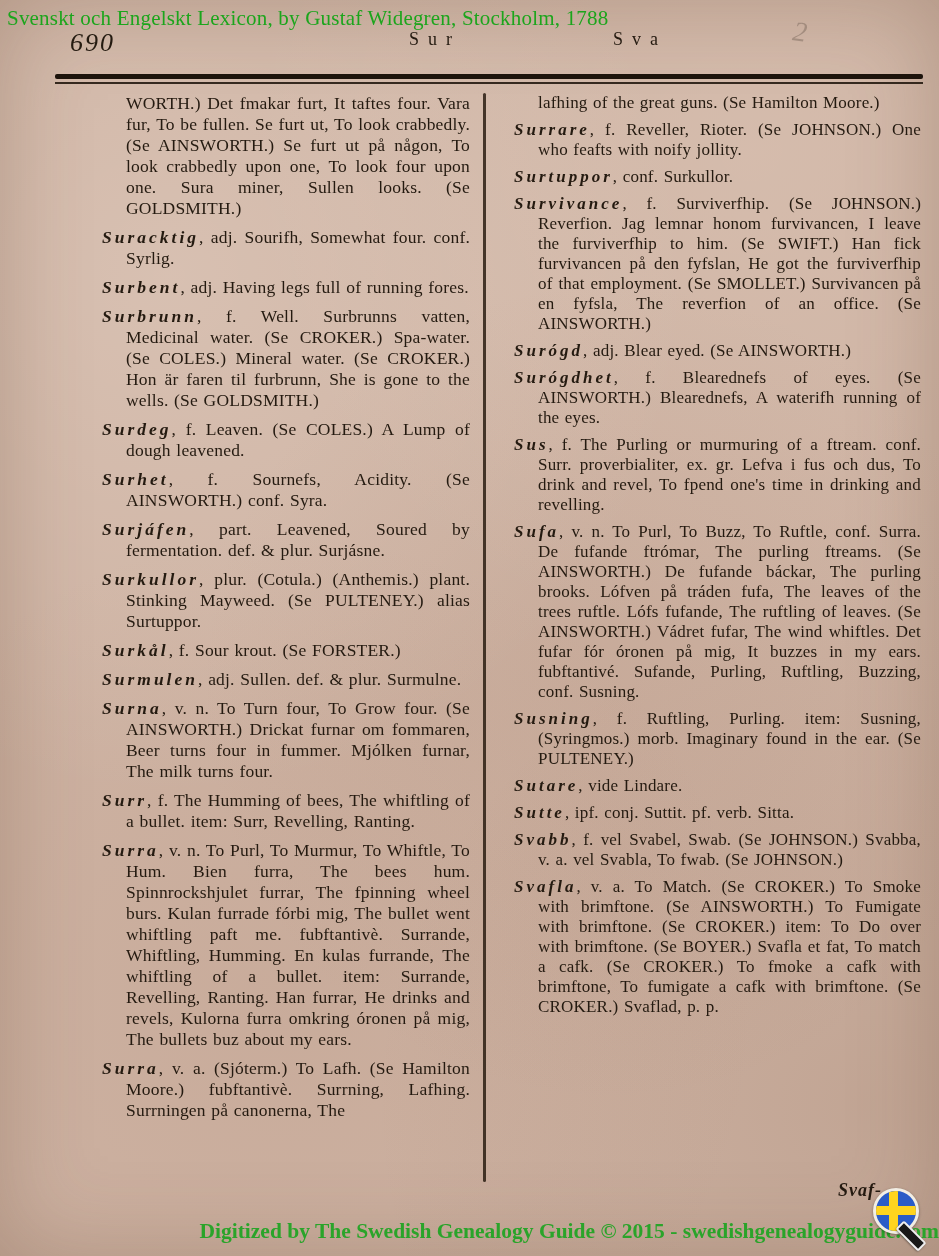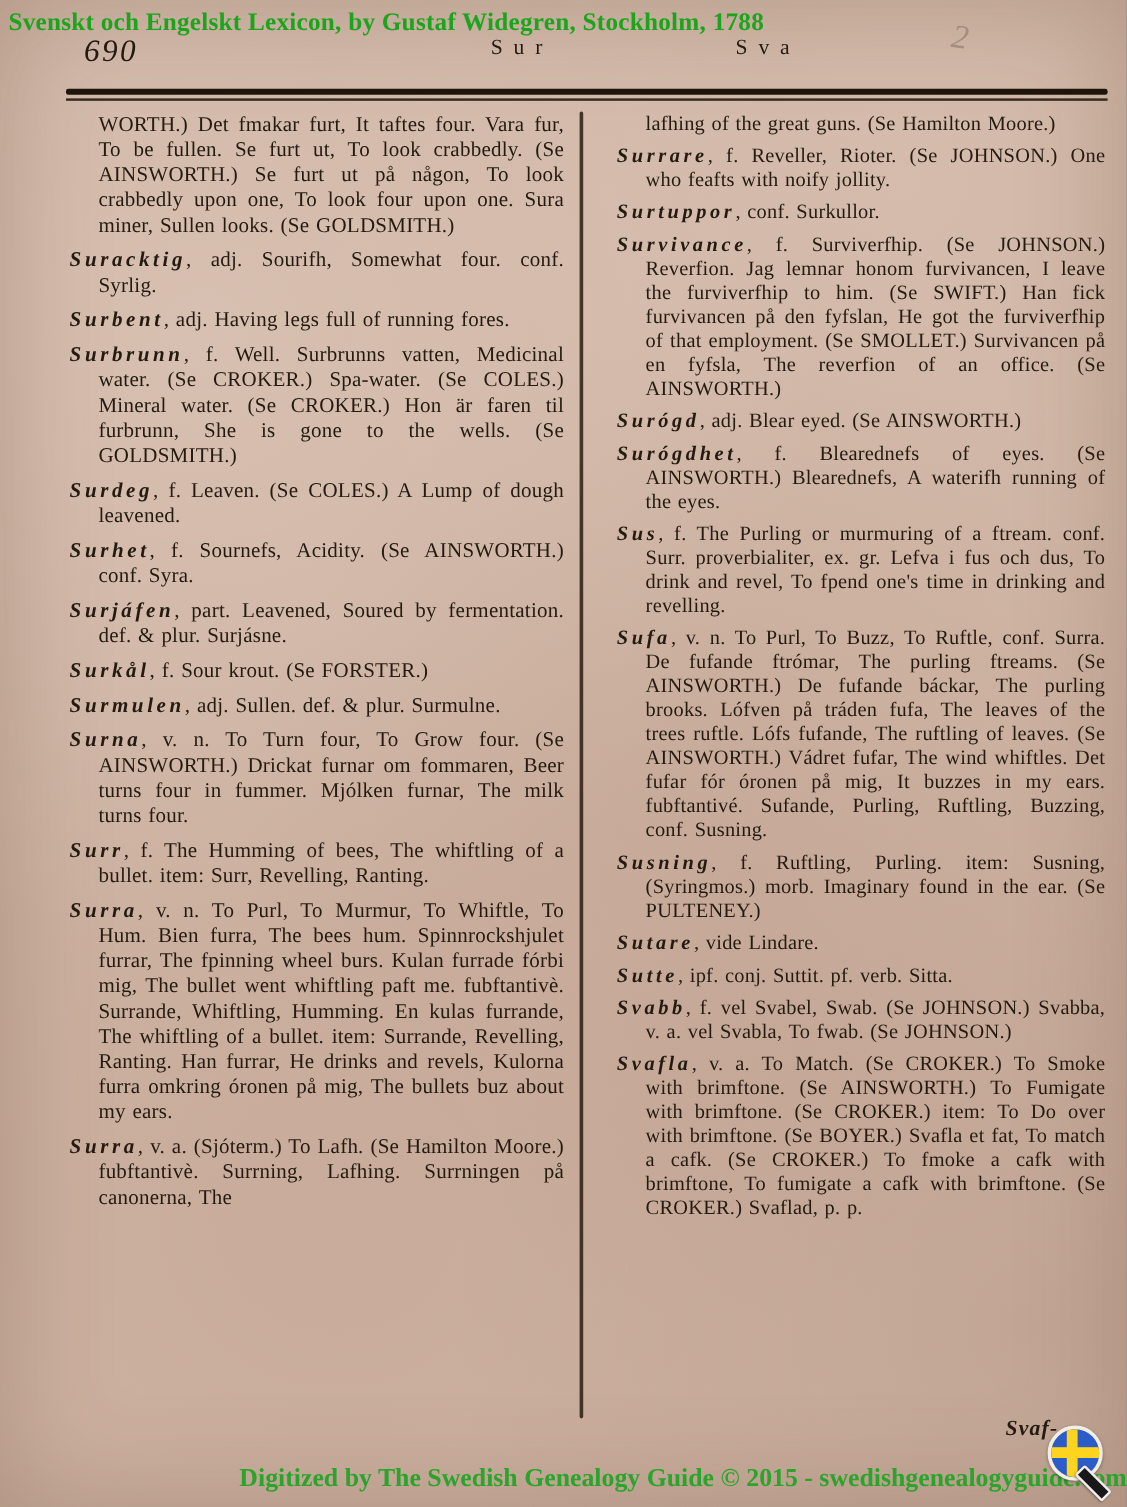--- a/index.html
+++ b/index.html
@@ -14,21 +14,21 @@
       radial-gradient(circle at 18% 22%, rgba(255,244,235,0.20), transparent 42%),
       radial-gradient(circle at 80% 12%, rgba(255,240,228,0.14), transparent 38%),
       radial-gradient(circle at 65% 55%, rgba(140,96,74,0.10), transparent 45%),
       radial-gradient(circle at 30% 80%, rgba(150,104,80,0.10), transparent 40%),
       radial-gradient(circle at 92% 88%, rgba(120,82,60,0.14), transparent 35%);
     box-shadow:inset 0 0 90px rgba(92,60,40,0.28);
     color:var(--ink,#241a10);
   }
   .ocr-header{
     position:absolute;top:6px;left:7px;
-    font-size:21px;font-weight:bold;
+    font-size:21px;font-weight:normal;
     color:var(--header-green,#1ca51c);
     letter-spacing:0.2px;white-space:nowrap;
   }
   .page-num{
     position:absolute;top:28px;left:70px;
     font-size:26px;font-style:italic;letter-spacing:2px;
   }
   .running-head{
     position:absolute;top:29px;
     font-size:18px;font-weight:normal;letter-spacing:9px;margin-left:21px;
@@ -51,21 +51,21 @@
   .divider{width:3px;background:var(--divider,#2a1d12);margin-left:13px;opacity:0.85;border-radius:2px;}
   .col-right{flex:1;margin-left:28px;}
   .entry{
     margin:0;
     text-align:justify;
     text-align-last:left;
     padding-left:24px;text-indent:-24px;
     letter-spacing:0.2px;
     word-spacing:1px;
   }
-  .col-left .entry{font-size:17.5px;line-height:21px;margin-bottom:8px;}
+  .col-left .entry{font-size:17.5px;line-height:21px;margin-bottom:8px;margin-left:44px;}
   .col-right .entry{font-size:17px;line-height:20px;margin-bottom:7px;}
   .entry.cont{text-indent:0;}
   .head{font-style:italic;font-weight:bold;letter-spacing:3px;}
   .catchword{
     position:absolute;top:1180px;left:838px;
     font-size:18px;font-style:italic;font-weight:bold;letter-spacing:1px;
   }
   .ocr-footer{
     position:absolute;bottom:12px;left:0;width:100%;
     text-align:right;font-size:21.5px;font-weight:bold;
@@ -109,20 +109,21 @@
 
   <div class="cols">
     <div class="col-left" id="col-left">
         <p class="entry cont"><span>WORTH.) Det fmakar furt, It taftes four. Vara fur, To be fullen. Se furt ut, To look crabbedly. (Se AINSWORTH.) Se furt ut på någon, To look crabbedly upon one, To look four upon one. Sura miner, Sullen looks. (Se GOLDSMITH.)</span></p>
         <p class="entry"><span class="head">Suracktig</span><span>, adj. Sourifh, Somewhat four. conf. Syrlig.</span></p>
         <p class="entry"><span class="head">Surbent</span><span>, adj. Having legs full of running fores.</span></p>
         <p class="entry"><span class="head">Surbrunn</span><span>, f. Well. Surbrunns vatten, Medicinal water. (Se CROKER.) Spa-water. (Se COLES.) Mineral water. (Se CROKER.) Hon är faren til furbrunn, She is gone to the wells. (Se GOLDSMITH.)</span></p>
         <p class="entry"><span class="head">Surdeg</span><span>, f. Leaven. (Se COLES.) A Lump of dough leavened.</span></p>
         <p class="entry"><span class="head">Surhet</span><span>, f. Sournefs, Acidity. (Se AINSWORTH.) conf. Syra.</span></p>
         <p class="entry"><span class="head">Surjáfen</span><span>, part. Leavened, Soured by fermentation. def. &amp; plur. Surjásne.</span></p>
+        <p class="entry"><span class="head">Surkullor</span><span>, plur. (Cotula.) (Anthemis.) plant. Stinking Mayweed. (Se PULTENEY.) alias Surtuppor.</span></p>
         <p class="entry"><span class="head">Surkål</span><span>, f. Sour krout. (Se FORSTER.)</span></p>
         <p class="entry"><span class="head">Surmulen</span><span>, adj. Sullen. def. &amp; plur. Surmulne.</span></p>
         <p class="entry"><span class="head">Surna</span><span>, v. n. To Turn four, To Grow four. (Se AINSWORTH.) Drickat furnar om fommaren, Beer turns four in fummer. Mjólken furnar, The milk turns four.</span></p>
         <p class="entry"><span class="head">Surr</span><span>, f. The Humming of bees, The whiftling of a bullet. item: Surr, Revelling, Ranting.</span></p>
         <p class="entry"><span class="head">Surra</span><span>, v. n. To Purl, To Murmur, To Whiftle, To Hum. Bien furra, The bees hum. Spinnrockshjulet furrar, The fpinning wheel burs. Kulan furrade fórbi mig, The bullet went whiftling paft me. fubftantivè. Surrande, Whiftling, Humming. En kulas furrande, The whiftling of a bullet. item: Surrande, Revelling, Ranting. Han furrar, He drinks and revels, Kulorna furra omkring óronen på mig, The bullets buz about my ears.</span></p>
         <p class="entry"><span class="head">Surra</span><span>, v. a. (Sjóterm.) To Lafh. (Se Hamilton Moore.) fubftantivè. Surrning, Lafhing. Surrningen på canonerna, The</span></p>
       </div>
     <div class="divider"></div>
     <div class="col-right" id="col-right">
         <p class="entry cont"><span>lafhing of the great guns. (Se Hamilton Moore.)</span></p>

